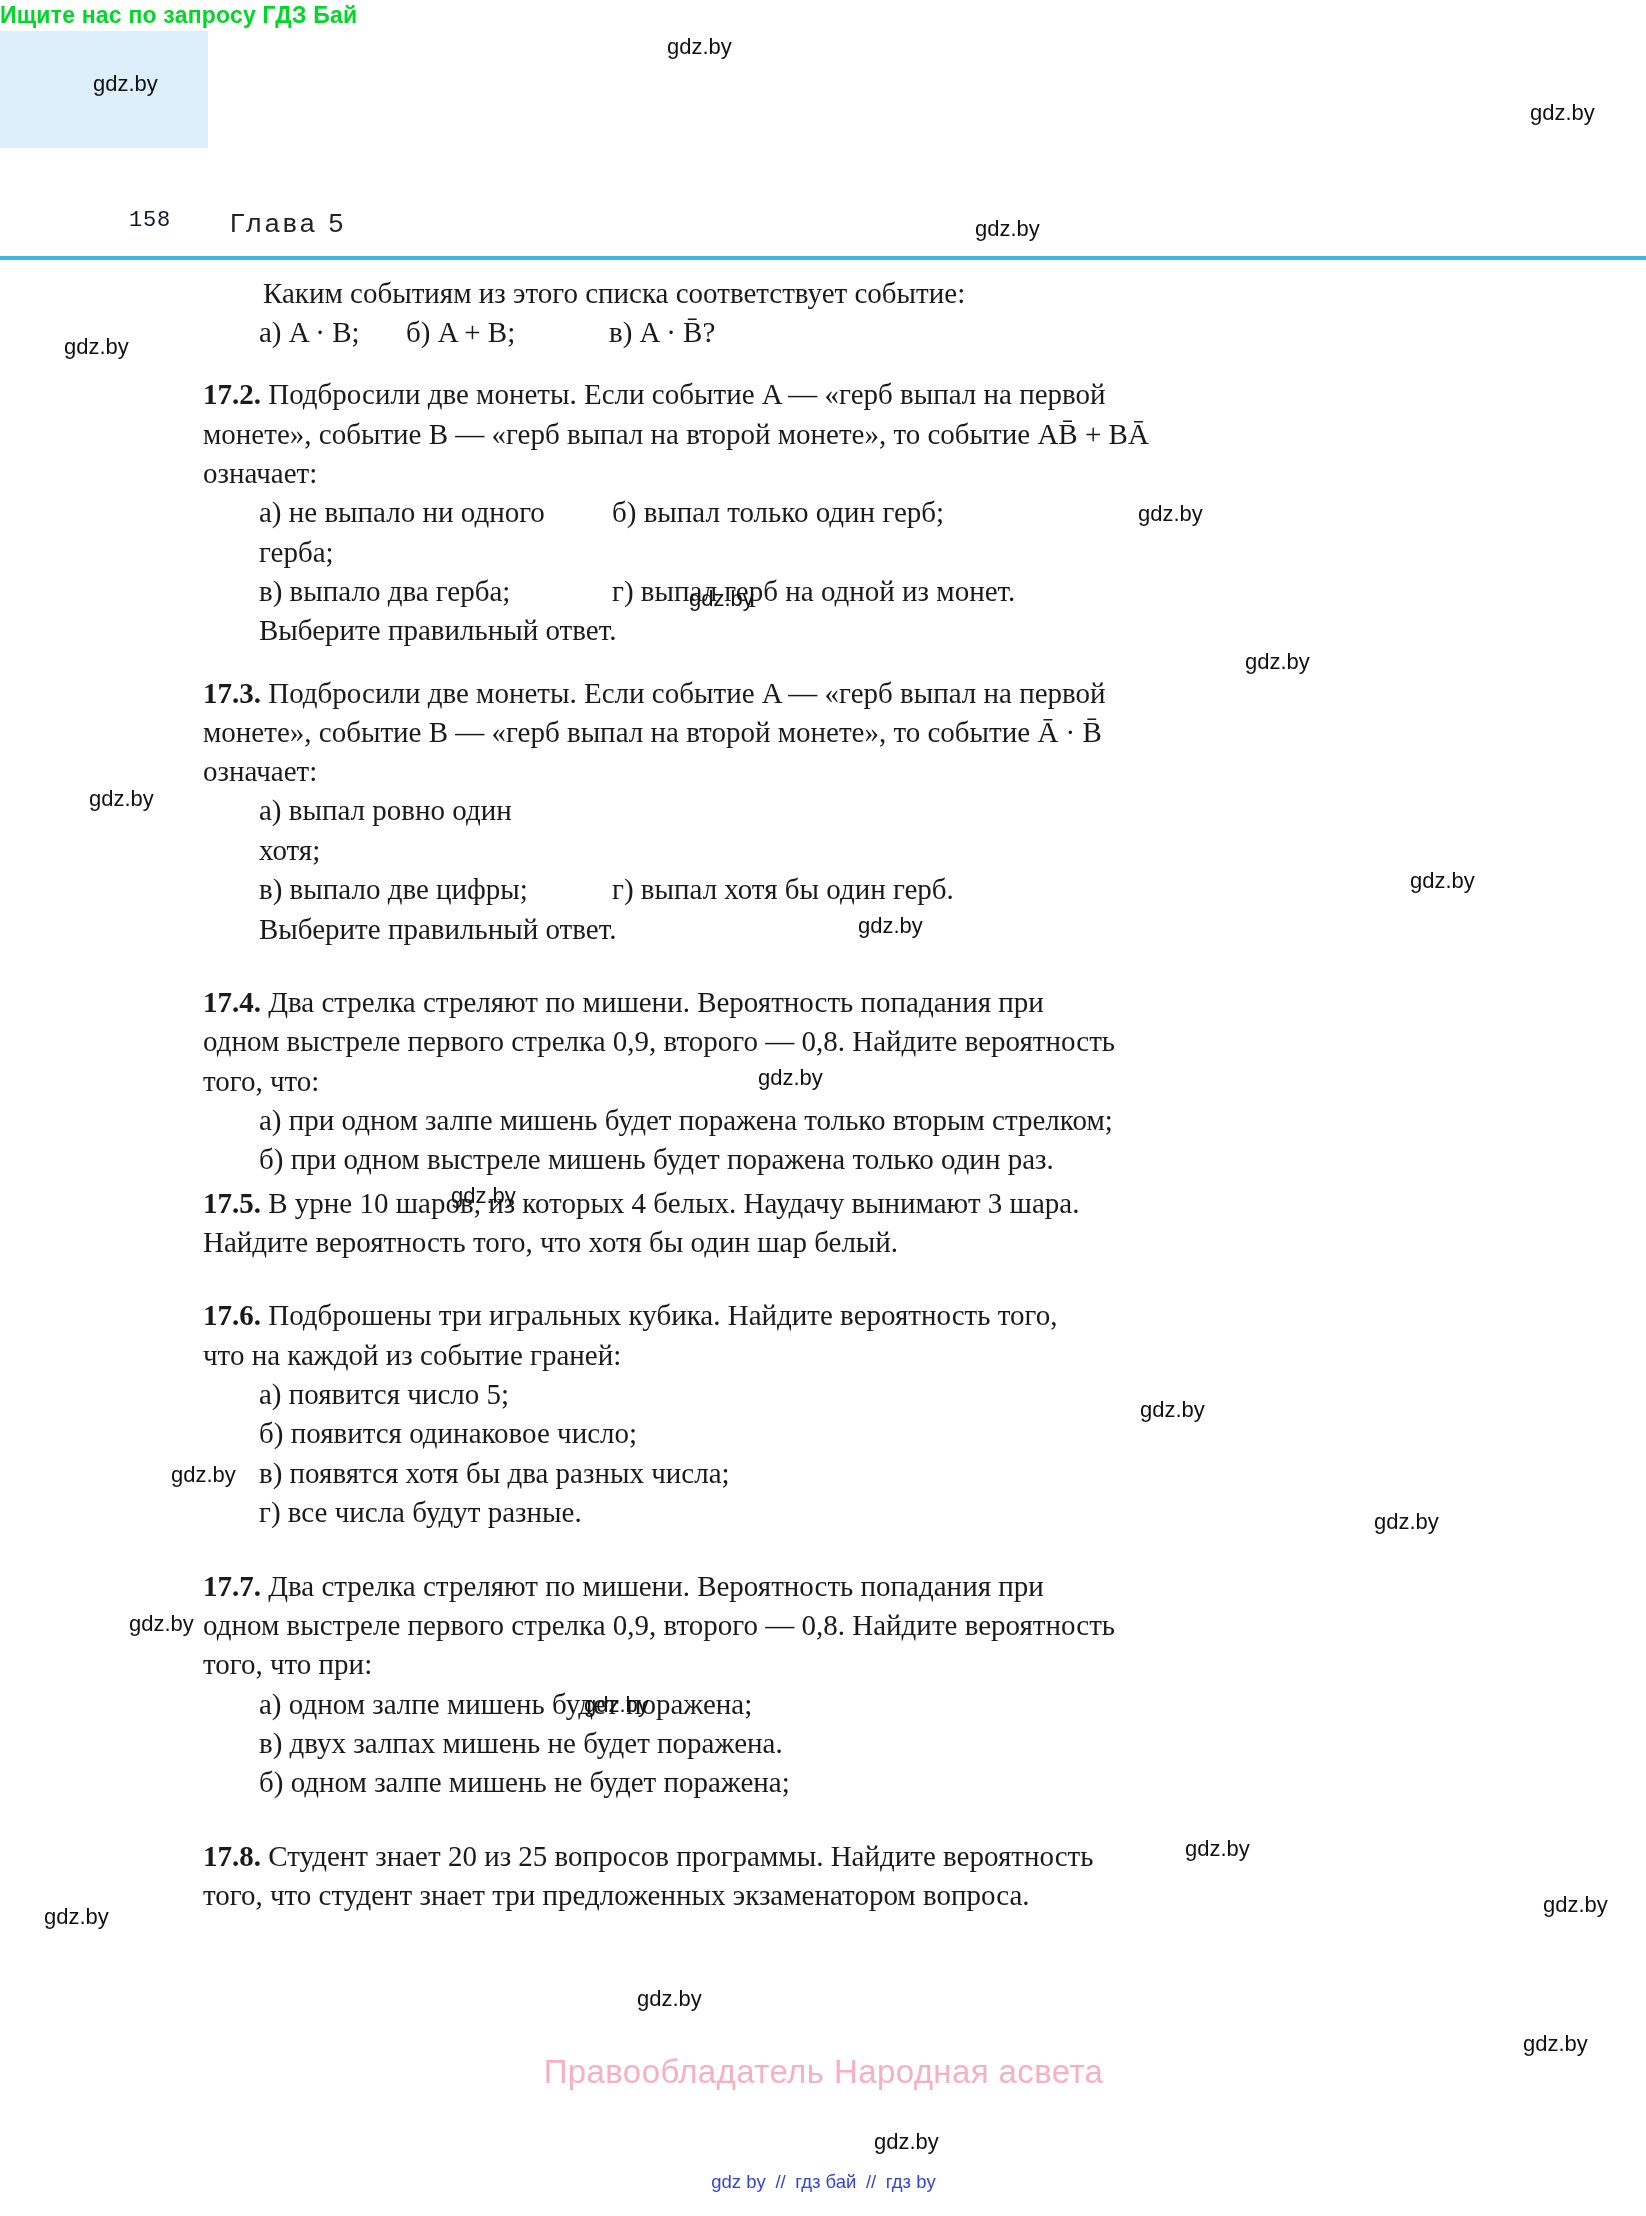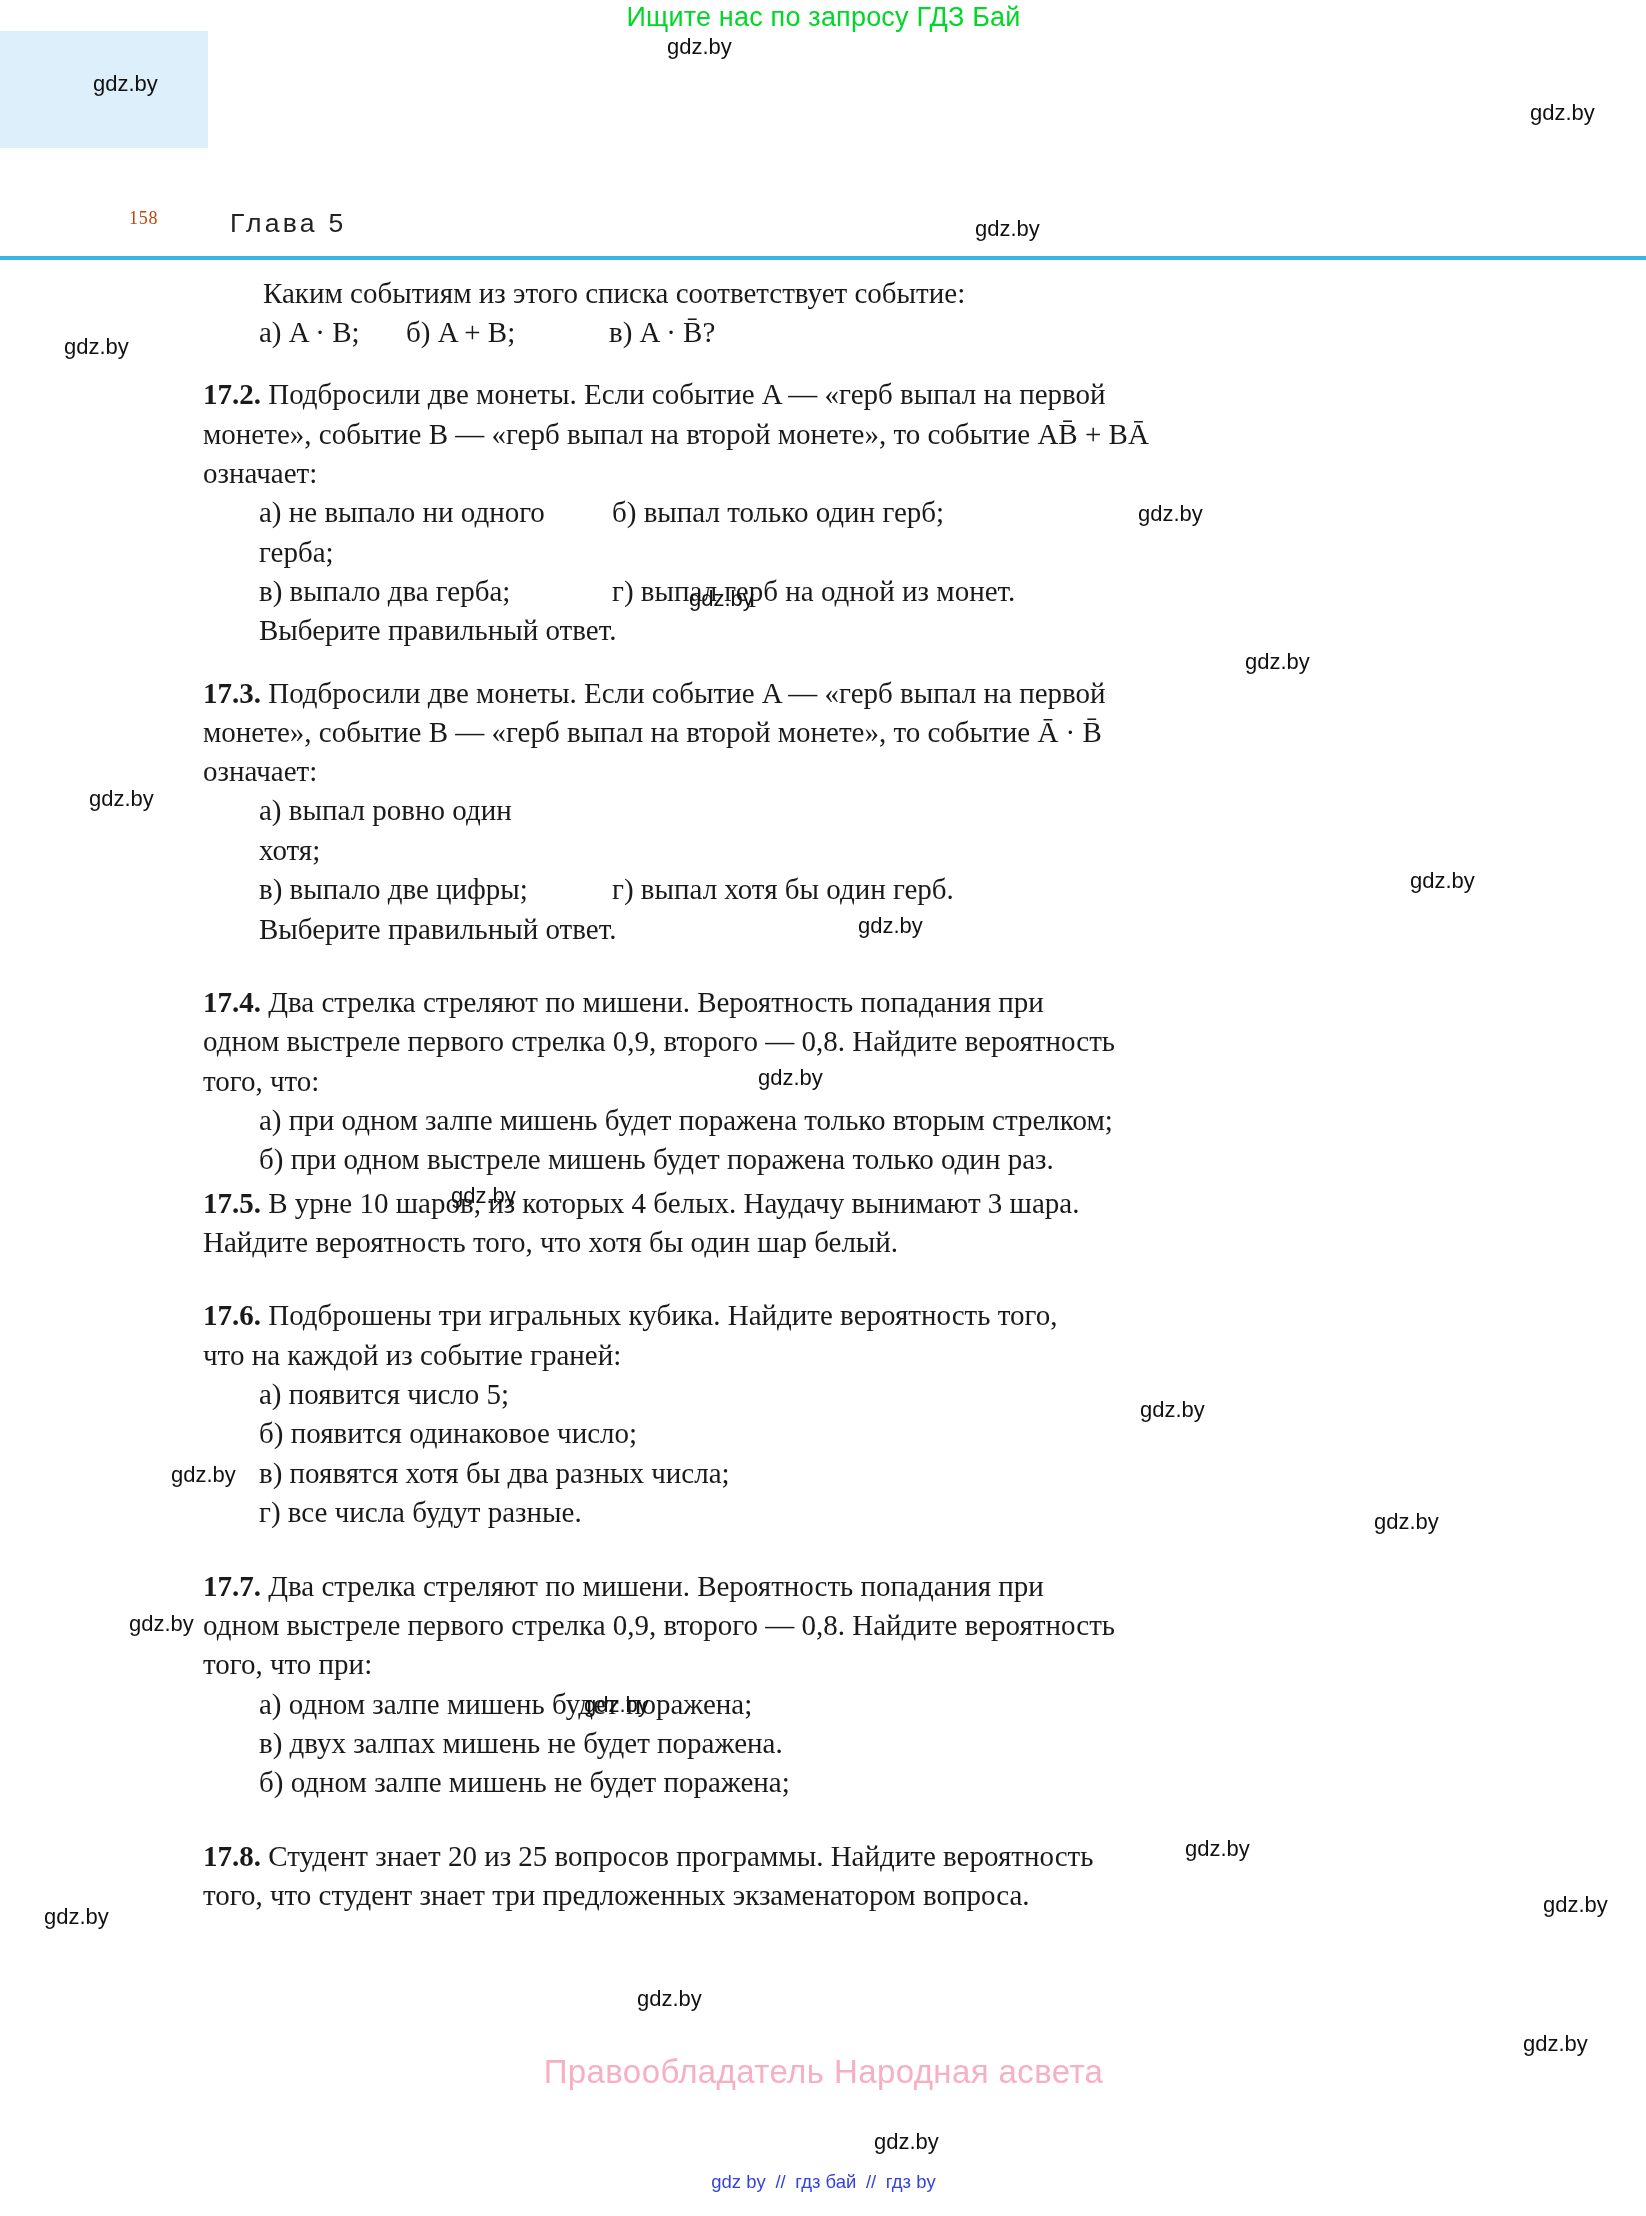--- a/index.html
+++ b/index.html
@@ -25,24 +25,23 @@
     z-index: 5;
     pointer-events: none;
   }
 
   
   .promo {
     position: absolute;
     top: 1.6px;
     left: 0;
     width: 100%;
-    text-align: center;
-    font-family: "Liberation Sans", "DejaVu Sans", sans-serif;
-    font-size: 27px;
-    font-weight: 400;
+    font-family: "Liberation Sans", "DejaVu Sans", sans-serif;
+    font-size: 23px;
+    font-weight: 700;
     color: #00d827;
     letter-spacing: 0.2px;
     z-index: 6;
   }
 
   
   .header-block {
     position: absolute;
     left: 0;
     top: 31px;
@@ -58,23 +57,23 @@
     top: 208px;
     left: 0;
     width: 100%;
     height: 36px;
     z-index: 3;
   }
   .page-num {
     position: absolute;
     left: 129px;
     top: 0;
-    font-family: Liberation Serif, serif;
-    font-size: 18px;
-    color: #c2410c;
+    font-family: Liberation Mono, monospace;
+    font-size: 22px;
+    color: #0f172a;
     letter-spacing: 0.8px;
   }
   .chapter {
     position: absolute;
     left: 230px;
     top: 0;
     font-family: "Liberation Sans", "DejaVu Sans", sans-serif;
     font-size: 26.6px;
     color: #222;
     letter-spacing: 3.2px;

